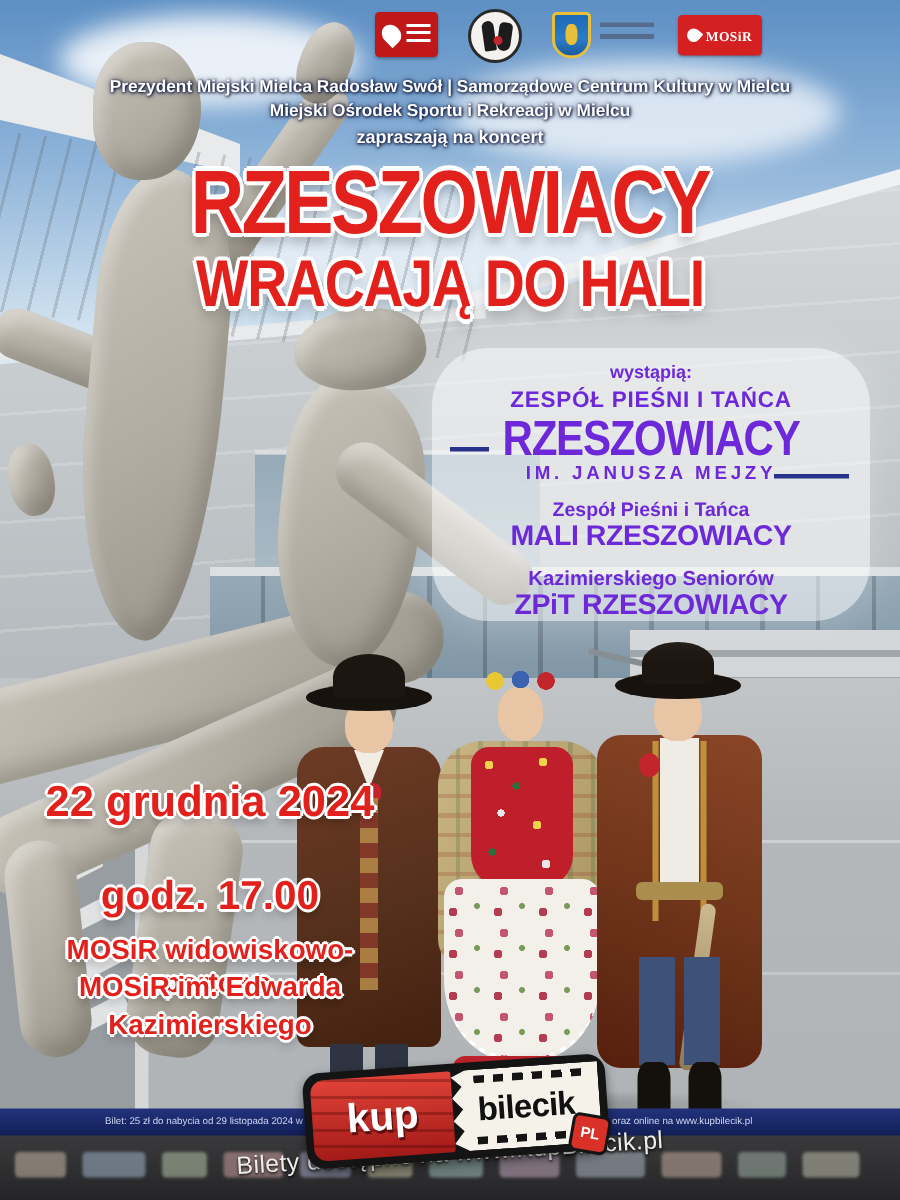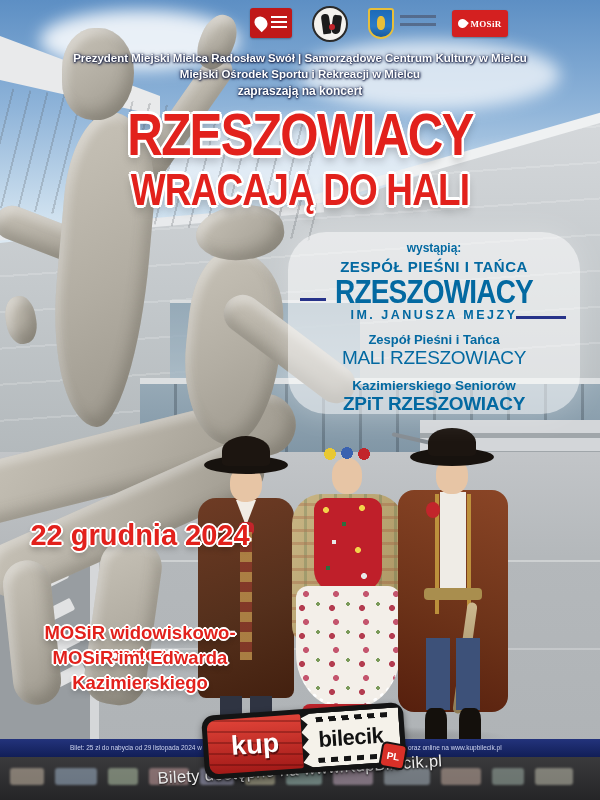--- a/index.html
+++ b/index.html
@@ -187,28 +187,28 @@
   .outline-red{color:#e2211c;font-weight:900;
     text-shadow:-3px 0 #fff,3px 0 #fff,0 -3px #fff,0 3px #fff,
       -2px -2px #fff,2px -2px #fff,-2px 2px #fff,2px 2px #fff,0 6px 9px rgba(0,0,0,.25);}
   .title1{left:0;top:100px;width:600px;text-align:center;font-size:60px;letter-spacing:-2px;
     transform:scaleX(.82);}
   .title2{left:0;top:165px;width:600px;text-align:center;font-size:44px;letter-spacing:-1px;
     transform:scaleX(.84);}
 
   .perf-box{left:288px;top:232px;width:292px;height:182px;border-radius:38px;
     background:rgba(255,255,255,.55);box-shadow:0 0 30px rgba(255,255,255,.25);
-    text-align:center;color:#0369a1;}
+    text-align:center;color:#6d28d9;}
   .perf-box .row{position:relative;}
   .p-intro{margin-top:9px;font-size:12px;font-weight:bold;}
   .p-pre1{margin-top:3px;font-size:15px;font-weight:bold;letter-spacing:.5px;}
   .p-name1{font-size:33px;font-weight:bold;letter-spacing:-1px;transform:scaleX(.85);line-height:1;}
   .p-sub1{font-size:12.5px;font-weight:bold;letter-spacing:2.5px;}
   .p-pre2{margin-top:10px;font-size:13px;font-weight:bold;}
-  .p-name2{font-size:19px;font-weight:400;letter-spacing:-.3px;}
+  .p-name2{font-size:19px;font-weight:700;letter-spacing:-.3px;}
   .p-pre3{margin-top:9px;font-size:13.5px;font-weight:bold;}
   .p-name3{font-size:19px;font-weight:900;letter-spacing:-.3px;}
   .deco{position:absolute;background:#27338a;height:3px;}
   .deco-l{left:12px;top:66px;width:26px;}
   .deco-r{right:14px;top:84px;width:50px;}
 
   .outline-red2{color:#e2211c;font-weight:900;
     text-shadow:-2px 0 #fff,2px 0 #fff,0 -2px #fff,0 2px #fff,
       -1px -1px #fff,1px -1px #fff,-1px 1px #fff,1px 1px #fff,0 4px 6px rgba(0,0,0,.3);}
   .ev{left:15px;width:250px;text-align:center;}
@@ -392,20 +392,21 @@
     <div class="row p-pre1">ZESPÓŁ PIEŚNI I TAŃCA</div>
     <div class="row p-name1">RZESZOWIACY</div>
     <div class="row p-sub1">IM. JANUSZA MEJZY</div>
     <div class="row p-pre2">Zespół Pieśni i Tańca</div>
     <div class="row p-name2">MALI RZESZOWIACY</div>
     <div class="row p-pre3">Kazimierskiego Seniorów</div>
     <div class="row p-name3">ZPiT RZESZOWIACY</div>
   </div>
 
   <div class="abs outline-red2 ev ev-date">22 grudnia 2024</div>
+  <div class="abs outline-red2 ev ev-time">godz. 17.00</div>
   <div class="abs outline-red2 ev ev-v1">MOSiR widowiskowo-sportowa</div>
   <div class="abs outline-red2 ev ev-v2">MOSiR im. Edwarda</div>
   <div class="abs outline-red2 ev ev-v3">Kazimierskiego</div>
 
   <div class="abs ticket-strip">
     <span class="ts-left">Bilet: 25 zł do nabycia od 29 listopada 2024 w kasie Kina „Galaktyka”</span>
     <span class="ts-right">oraz online na www.kupbilecik.pl</span>
   </div>
 
   <div class="abs bottom-bar"></div>

